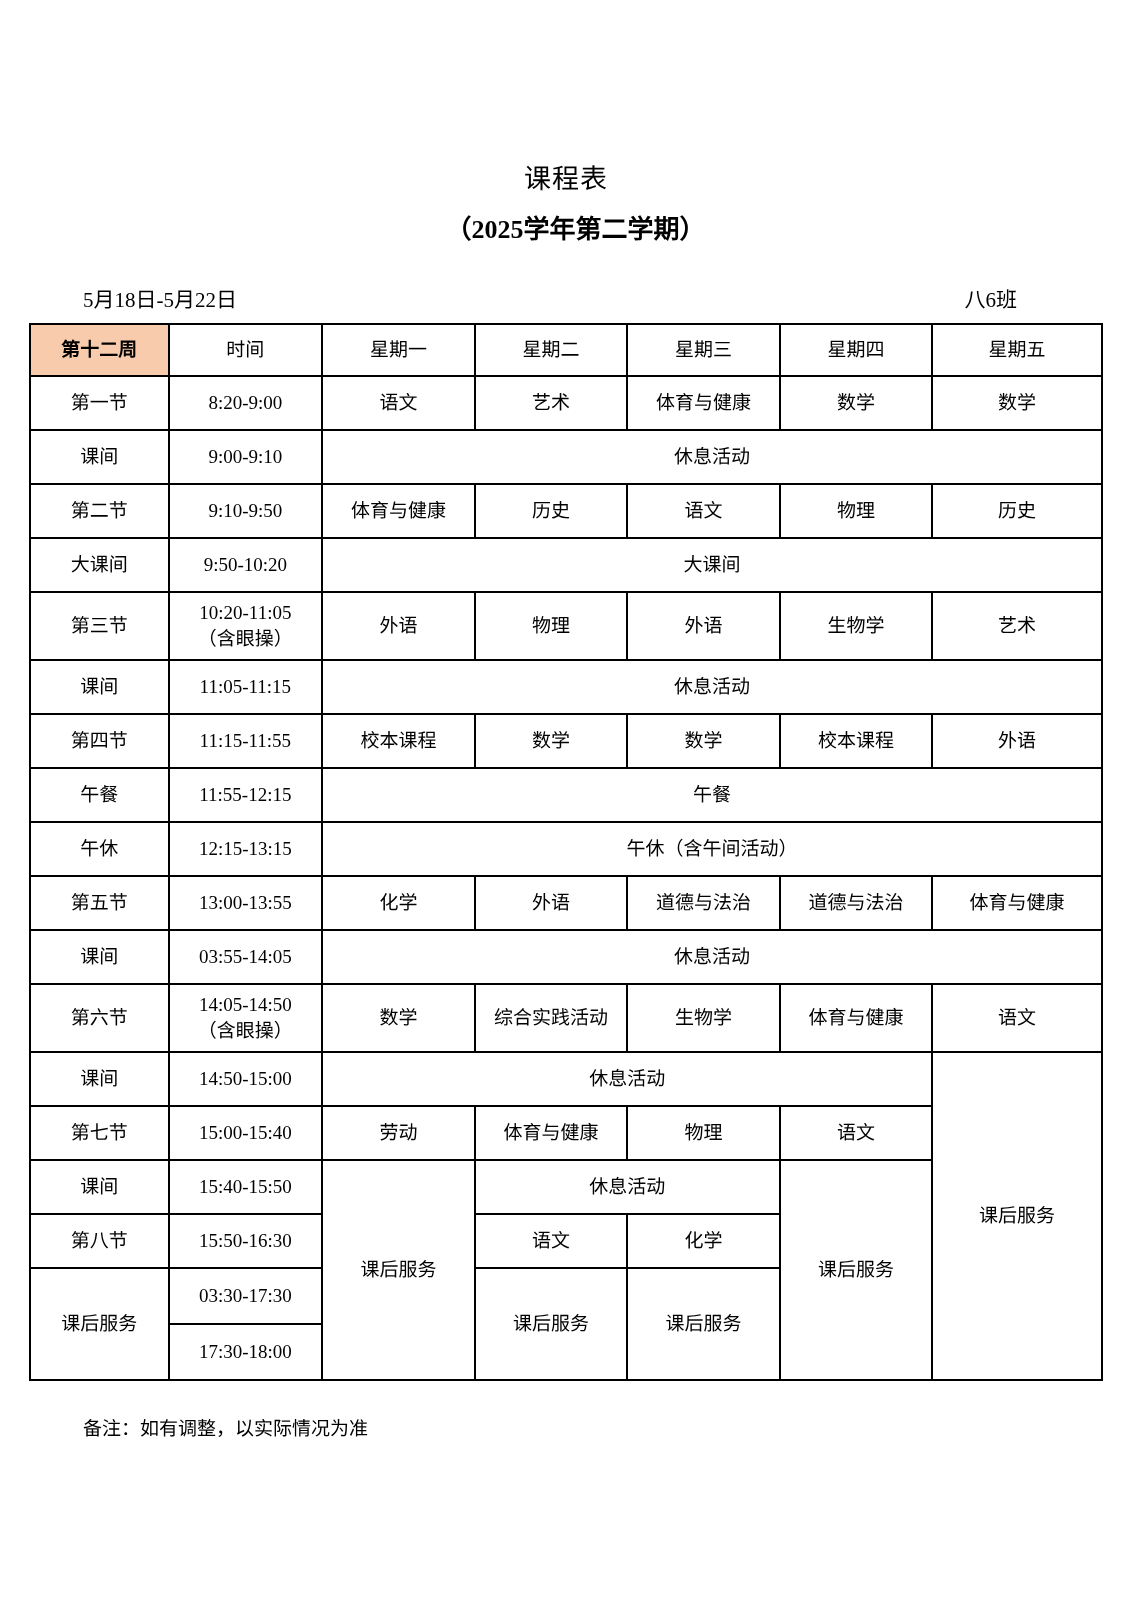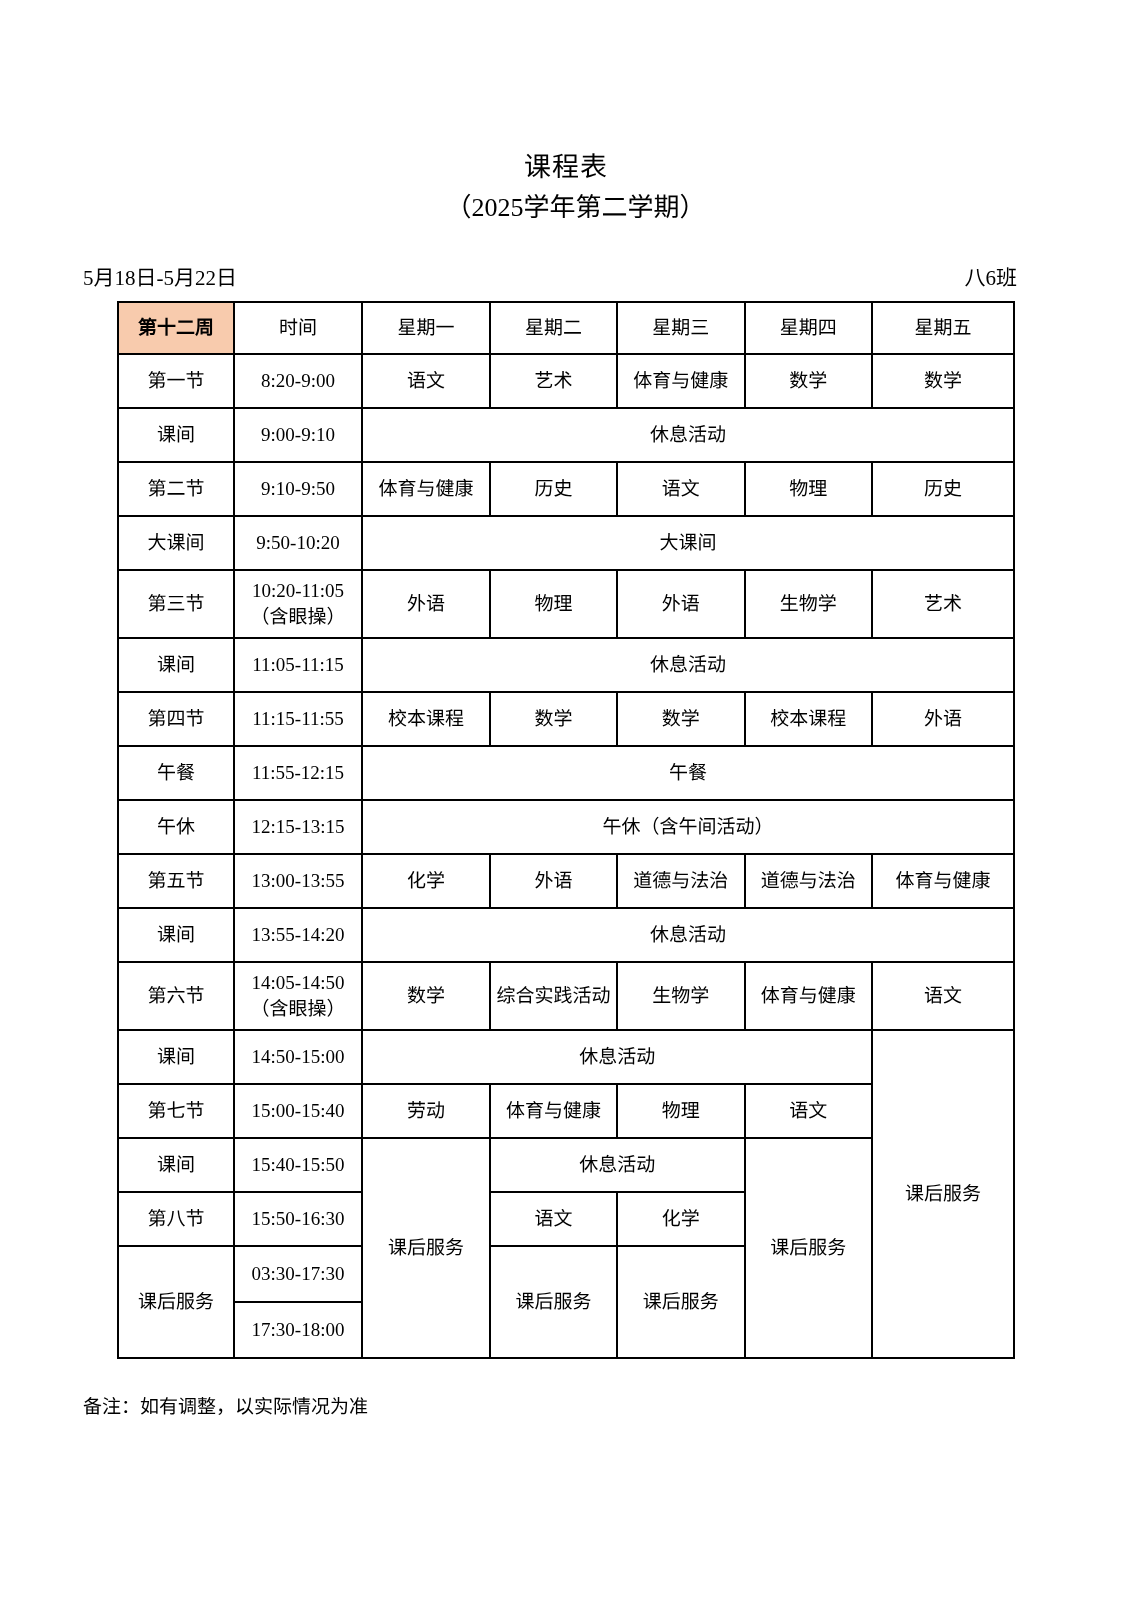--- a/index.html
+++ b/index.html
@@ -18,46 +18,46 @@
     width: 1132px;
     height: 1600px;
     background: #ffffff;
     box-sizing: border-box;
   }
   .page-title {
     text-align: center;
     font-size: 27px;
     font-weight: normal;
     padding-top: 148px;
-    margin: 0;
+    margin: 12px;
     line-height: 1.45;
     letter-spacing: 1px;
   }
   .page-subtitle {
     text-align: center;
     font-size: 26px;
-    font-weight: normal;
+    font-weight: bold;
     margin: 2px 0 0 0;
     line-height: 1.45;
     padding-left: 19px;
   }
   .meta-row {
     width: 966px;
     margin: 34px auto 10px auto;
     display: flex;
     justify-content: space-between;
     align-items: flex-end;
     font-size: 21px;
   }
   .meta-class {
     padding-right: 32px;
     margin-left: 24px;
   }
   table.schedule {
-    width: 898px;
+    width: 1074px;
     margin: 6px auto 0 auto;
     border-collapse: collapse;
     table-layout: fixed;
     border-radius: 9px;
   }
   table.schedule td {
     border: 2.5px solid #000000;
     text-align: center;
     vertical-align: middle;
     font-size: 19px;
@@ -188,21 +188,21 @@
           <td>第五节</td>
           <td>13:00-13:55</td>
           <td>化学</td>
           <td>外语</td>
           <td>道德与法治</td>
           <td>道德与法治</td>
           <td>体育与健康</td>
         </tr>
         <tr class="r-normal">
           <td>课间</td>
-          <td>13:55-14:20</td>
+          <td>03:55-14:05</td>
           <td colspan="5">休息活动</td>
         </tr>
         <tr class="r-tall">
           <td>第六节</td>
           <td>14:05-14:50
 （含眼操）</td>
           <td>数学</td>
           <td>综合实践活动</td>
           <td>生物学</td>
           <td>体育与健康</td>

